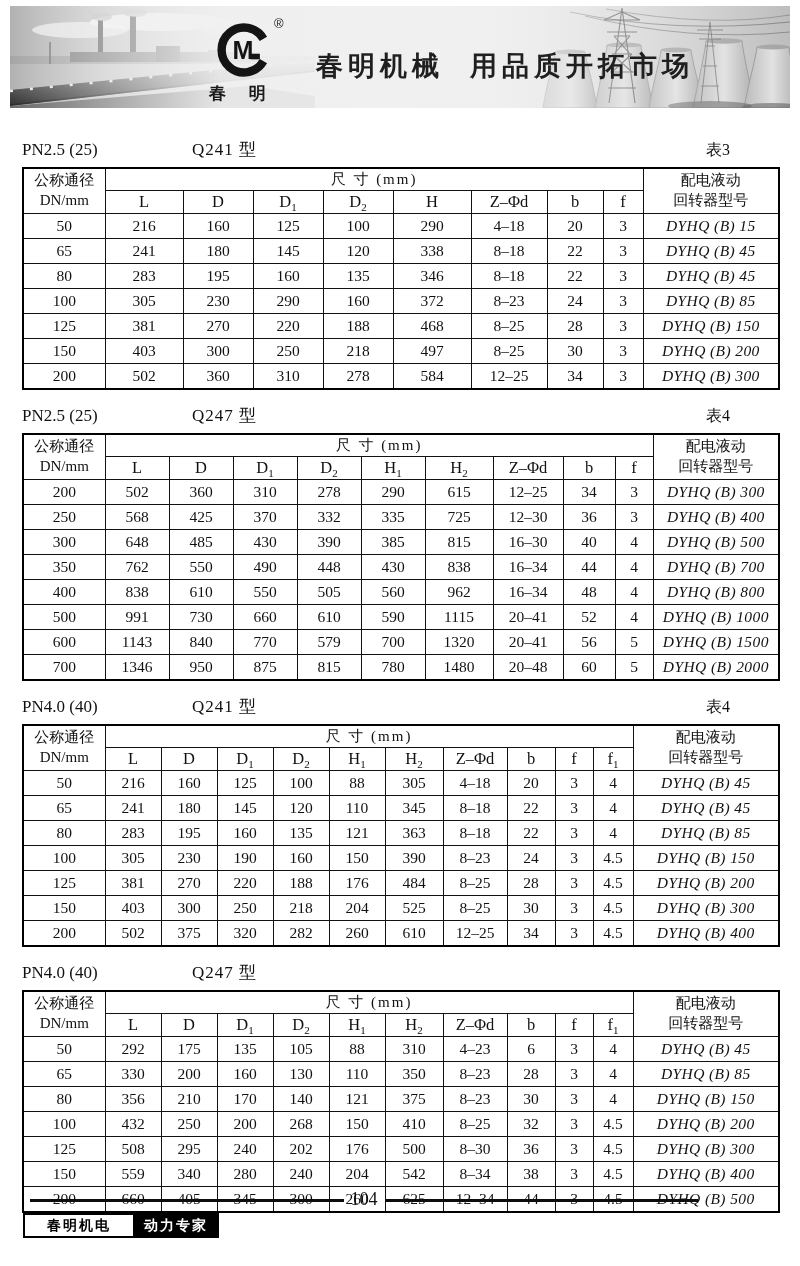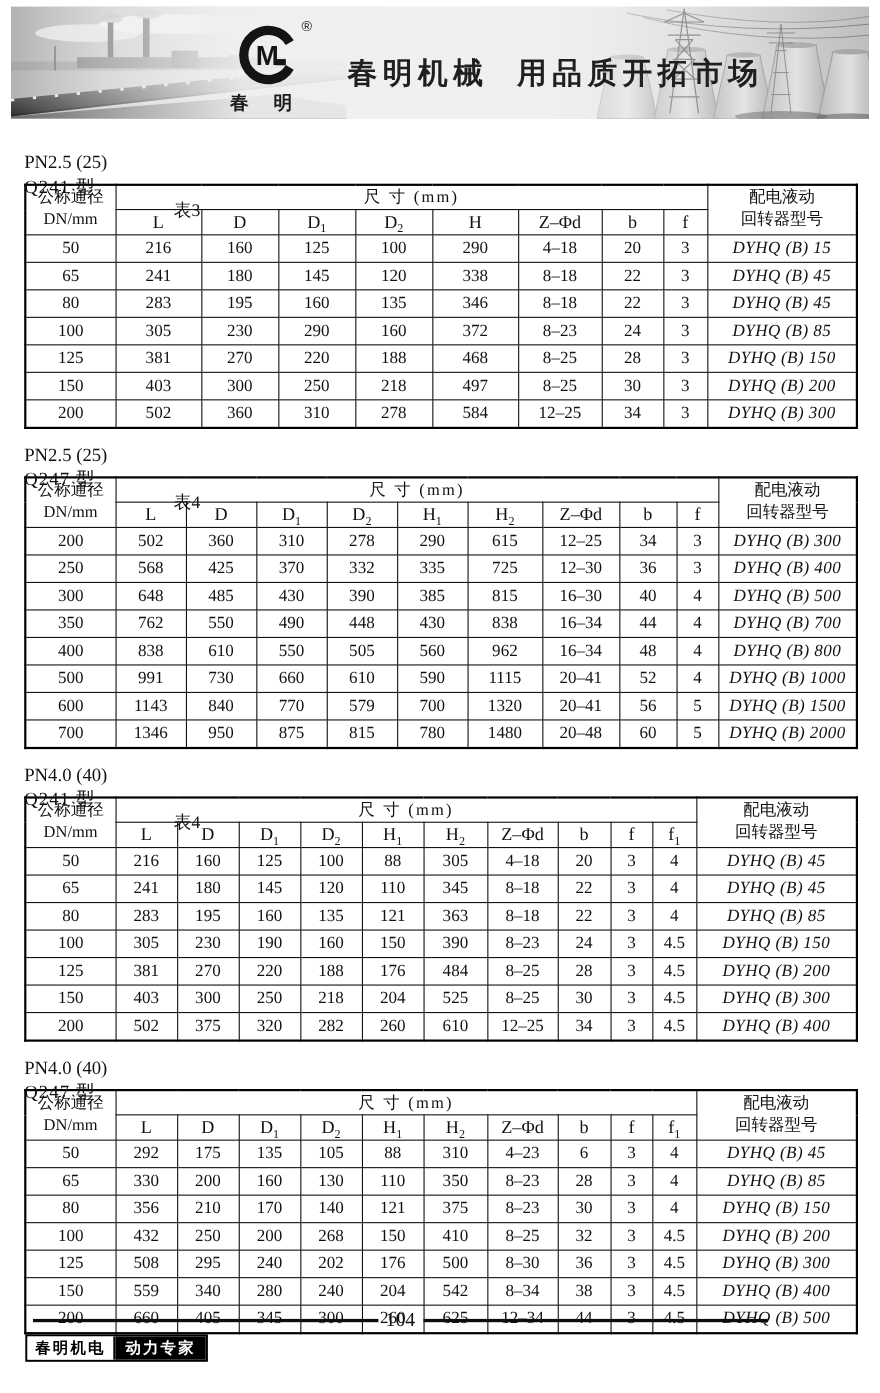--- a/index.html
+++ b/index.html
@@ -15,23 +15,23 @@
   .reg{position:absolute;left:68px;top:4px;font:13px "Liberation Sans",sans-serif;color:#222;}
   .logo-cn{position:absolute;left:-6px;top:70px;width:100px;text-align:left;
     font:bold 17px "Liberation Sans",sans-serif;letter-spacing:9px;text-indent:9px;color:#1a1a1a;}
   .slogan{position:absolute;left:306px;top:42px;font:bold 27px "Liberation Sans",sans-serif;
     color:#1f1f1f;letter-spacing:5px;white-space:nowrap;}
   .slogan .sl2{margin-left:26px;}
 
   
   #tables{position:absolute;left:22px;top:138px;width:756px;}
   .table-section{margin-bottom:14px;}
-  .title-row{display:flex;align-items:baseline;height:24px;margin-bottom:5px;font-size:17px;flex-direction:column;}
+  .title-row{display:flex;align-items:baseline;height:24px;margin-bottom:5px;font-size:17px;}
   .t-press{width:170px;text-align:left;}
-  .t-model{flex:1;text-align:center;letter-spacing:1px;}
+  .t-model{flex:1;letter-spacing:1px;}
   .t-no{width:160px;text-align:right;padding-right:48px;font-size:16px;}
 
   table.dims{border-collapse:collapse;table-layout:fixed;width:756px;border:2.5px solid #000;}
   .dims th,.dims td{border:1.5px solid #121212;text-align:center;vertical-align:middle;
     padding:0;overflow:hidden;white-space:nowrap;font-weight:normal;}
   .dims thead tr:first-child th{height:21px;}
   .dims thead tr:nth-child(2) th{height:22px;}
   .dims td{height:24px;font-size:15.5px;}
   .th-dn div,.th-act div{font-size:15px;line-height:1.32;}
   .th-dim{font-size:15px;letter-spacing:2px;}
@@ -39,21 +39,21 @@
   sub{font-size:11px;line-height:0;}
   .td-model{font-size:14.5px;letter-spacing:0.4px;font-style:italic;}
 
   
   .page-footer{position:absolute;left:0;top:1190px;width:728px;}
   .pagenum-rule{display:flex;align-items:center;margin:0 30px;}
   .rule{flex:1;height:3.5px;background:#0d0d0d;}
   .pagenum{padding:0 7px;font-size:18px;transform:translateY(-1px);}
   .badge{display:inline-flex;margin-left:23px;margin-top:2px;border:2px solid #000;
     font:bold 14px "Liberation Sans",sans-serif;letter-spacing:2px;line-height:1.2;}
-  .bl{background:#fff;color:#000;padding:2px 7px;border-right:2px solid #000;}
+  .bl{background:#fff;color:#000;padding:2px 22px;border-right:2px solid #000;}
   .br{background:#000;color:#fff;padding:2px 9px;}
 </style>
 </head>
 <body>
 
 <div id="page">
 
   <div class="banner">
     <svg class="banner-art" viewBox="0 0 780 102" preserveAspectRatio="none">
       <defs>

